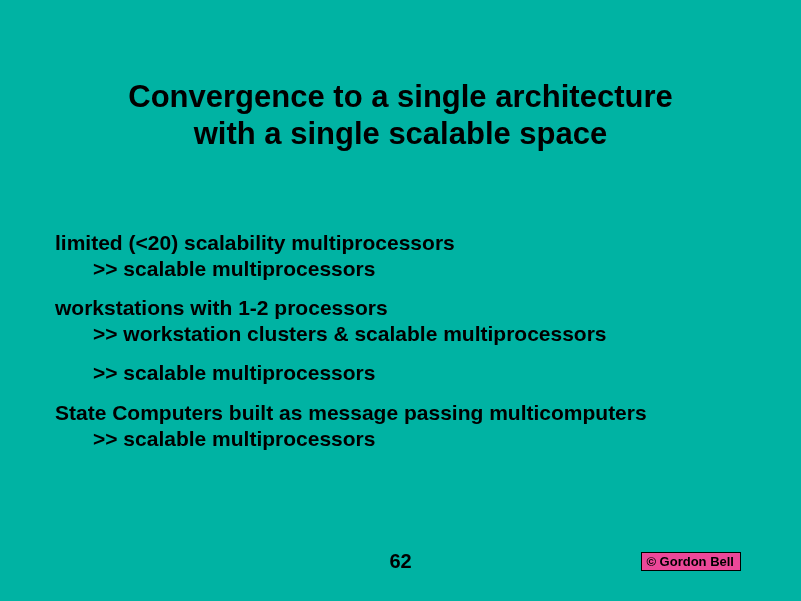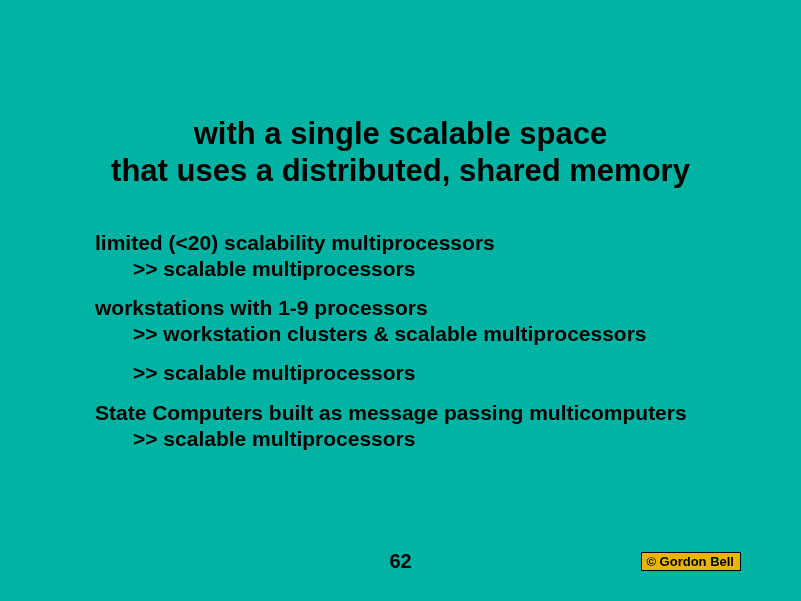--- a/index.html
+++ b/index.html
@@ -38,21 +38,20 @@
     position: absolute;
     top: 230px;
     left: 55px;
     right: 55px;
     font-size: 21px;
     font-weight: bold;
     line-height: 1.22;
   }
   .point {
     margin-bottom: 14px;
-    margin-left: 40px;
   }
   .indent {
     padding-left: 38px;
     display: block;
   }
   .footer {
     position: absolute;
     bottom: 28px;
     left: 0;
     right: 0;
@@ -65,45 +64,44 @@
     right: 0;
     text-align: center;
     font-weight: bold;
     font-size: 20px;
     bottom: 0;
   }
   .copyright {
     position: absolute;
     right: 60px;
     bottom: 2px;
-    background: #eab308;
+    background: #ec4899;
     border: 1px solid #000;
     padding: 1px 6px 1px 4px;
     font-size: 13px;
     font-weight: bold;
   }
 </style>
 </head>
 <body>
 
 <div class="slide">
 
   <div class="title">
-    <br>
+    <span>Convergence to a single architecture</span><br>
     <span>with a single scalable space</span><br>
-    <span>that uses a distributed, shared memory</span>
   </div>
 
   <div class="body">
     <div class="point">
       <span>limited (&lt;20) scalability multiprocessors</span>
       <span class="indent">&gt;&gt; scalable multiprocessors</span>
     </div>
     <div class="point">
-      <span>workstations with 1-9 processors</span>
+      <span>workstations with 1-2 processors</span>
       <span class="indent">&gt;&gt; workstation clusters &amp; scalable multiprocessors</span>
     </div>
     <div class="point">
       <span class="indent">&gt;&gt; scalable multiprocessors</span>
     </div>
     <div class="point">
       <span>State Computers built as message passing multicomputers</span>
       <span class="indent">&gt;&gt; scalable multiprocessors</span>
     </div>
   </div>

